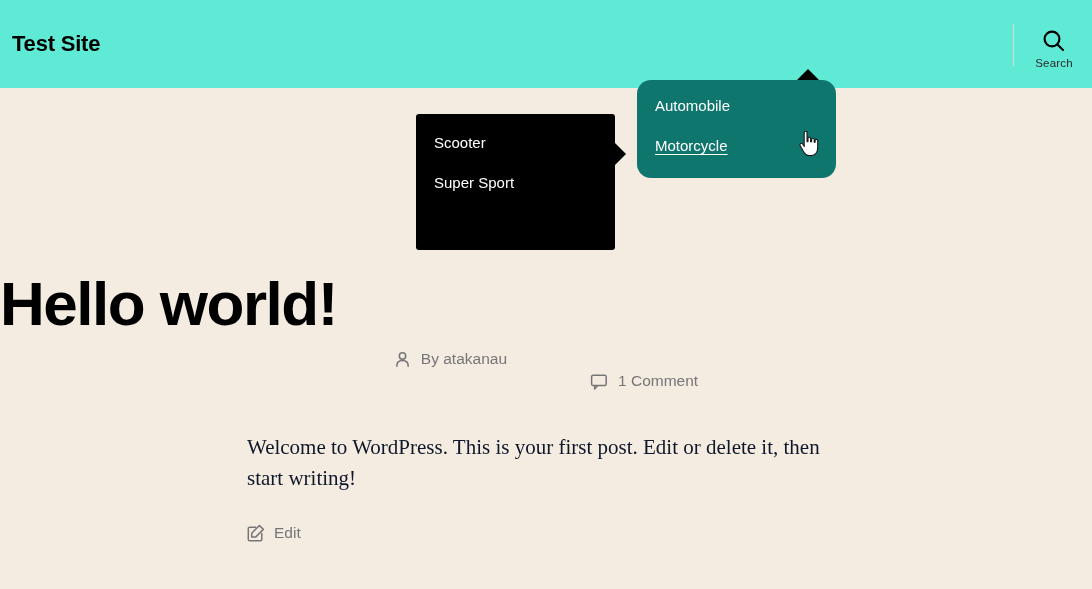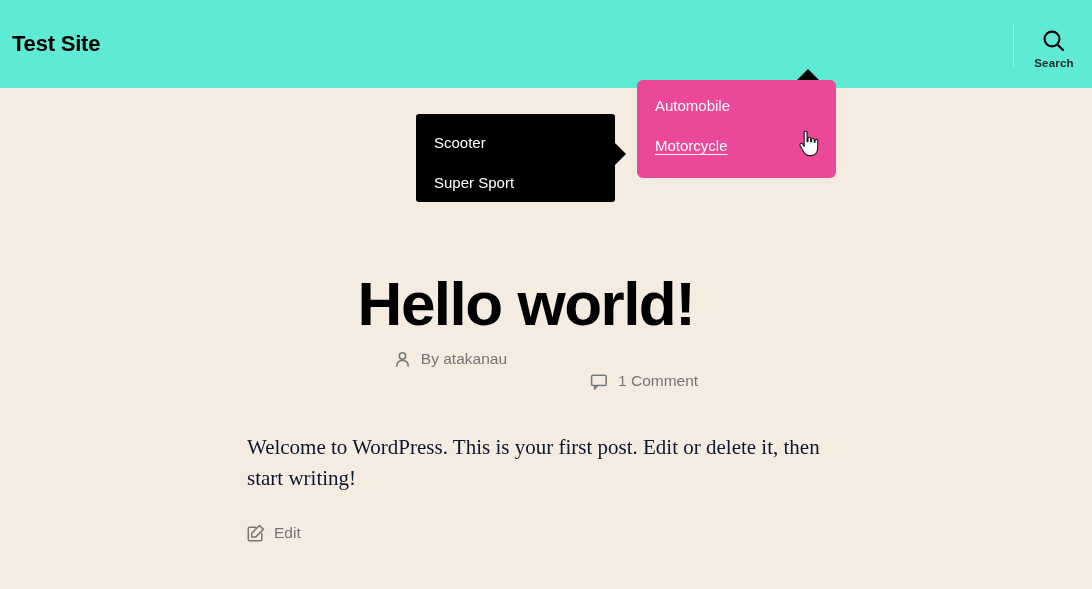--- a/index.html
+++ b/index.html
@@ -101,35 +101,35 @@
     cursor: pointer;
   }
   #search-icon-wrap {
     height: 30px;
     display: flex;
     align-items: center;
     justify-content: center;
   }
   #search-label {
     font-size: 11.5px;
-    font-weight: bold;
+    font-weight: normal;
     color: #2b2b2b;
     letter-spacing: 0.2px;
     margin-top: 1px;
   }
 
   
   #vehicle-dropdown {
     position: absolute;
     left: 637px;
     top: 80px;
     width: 199px;
     height: 98px;
-    background: #ec4899;
-    border-radius: 6px;
+    background: #0f766e;
+    border-radius: 14px;
     z-index: 40;
   }
   #vehicle-dropdown-notch {
     position: absolute;
     left: 160px;
     top: -11px;
     width: 0; height: 0;
     border-left: 11px solid transparent;
     border-right: 11px solid transparent;
     border-bottom: 11px solid #000000;
@@ -159,21 +159,21 @@
     z-index: 70;
     pointer-events: none;
   }
 
   
   #motorcycle-submenu {
     position: absolute;
     left: 416px;
     top: 114px;
     width: 199px;
-    height: 88px;
+    height: 136px;
     background: #000000;
     border-radius: 3px;
     z-index: 45;
   }
   #motorcycle-submenu-notch {
     position: absolute;
     left: 199px;
     top: 29px;
     width: 0; height: 0;
     border-top: 11px solid transparent;
@@ -182,21 +182,21 @@
   }
   #sub-scooter { top: 20px; }
   #sub-supersport { top: 60px; }
 
   
   #post-title {
     position: absolute;
     left: 0;
     top: 228px;
     width: 1052px;
-    text-align: center;
+    text-align: left;
     font-size: 62px;
     font-weight: bold;
     color: #000000;
     letter-spacing: -1.5px;
     line-height: 68px;
   }
 
   #post-meta {
     position: absolute;
     left: 0;

